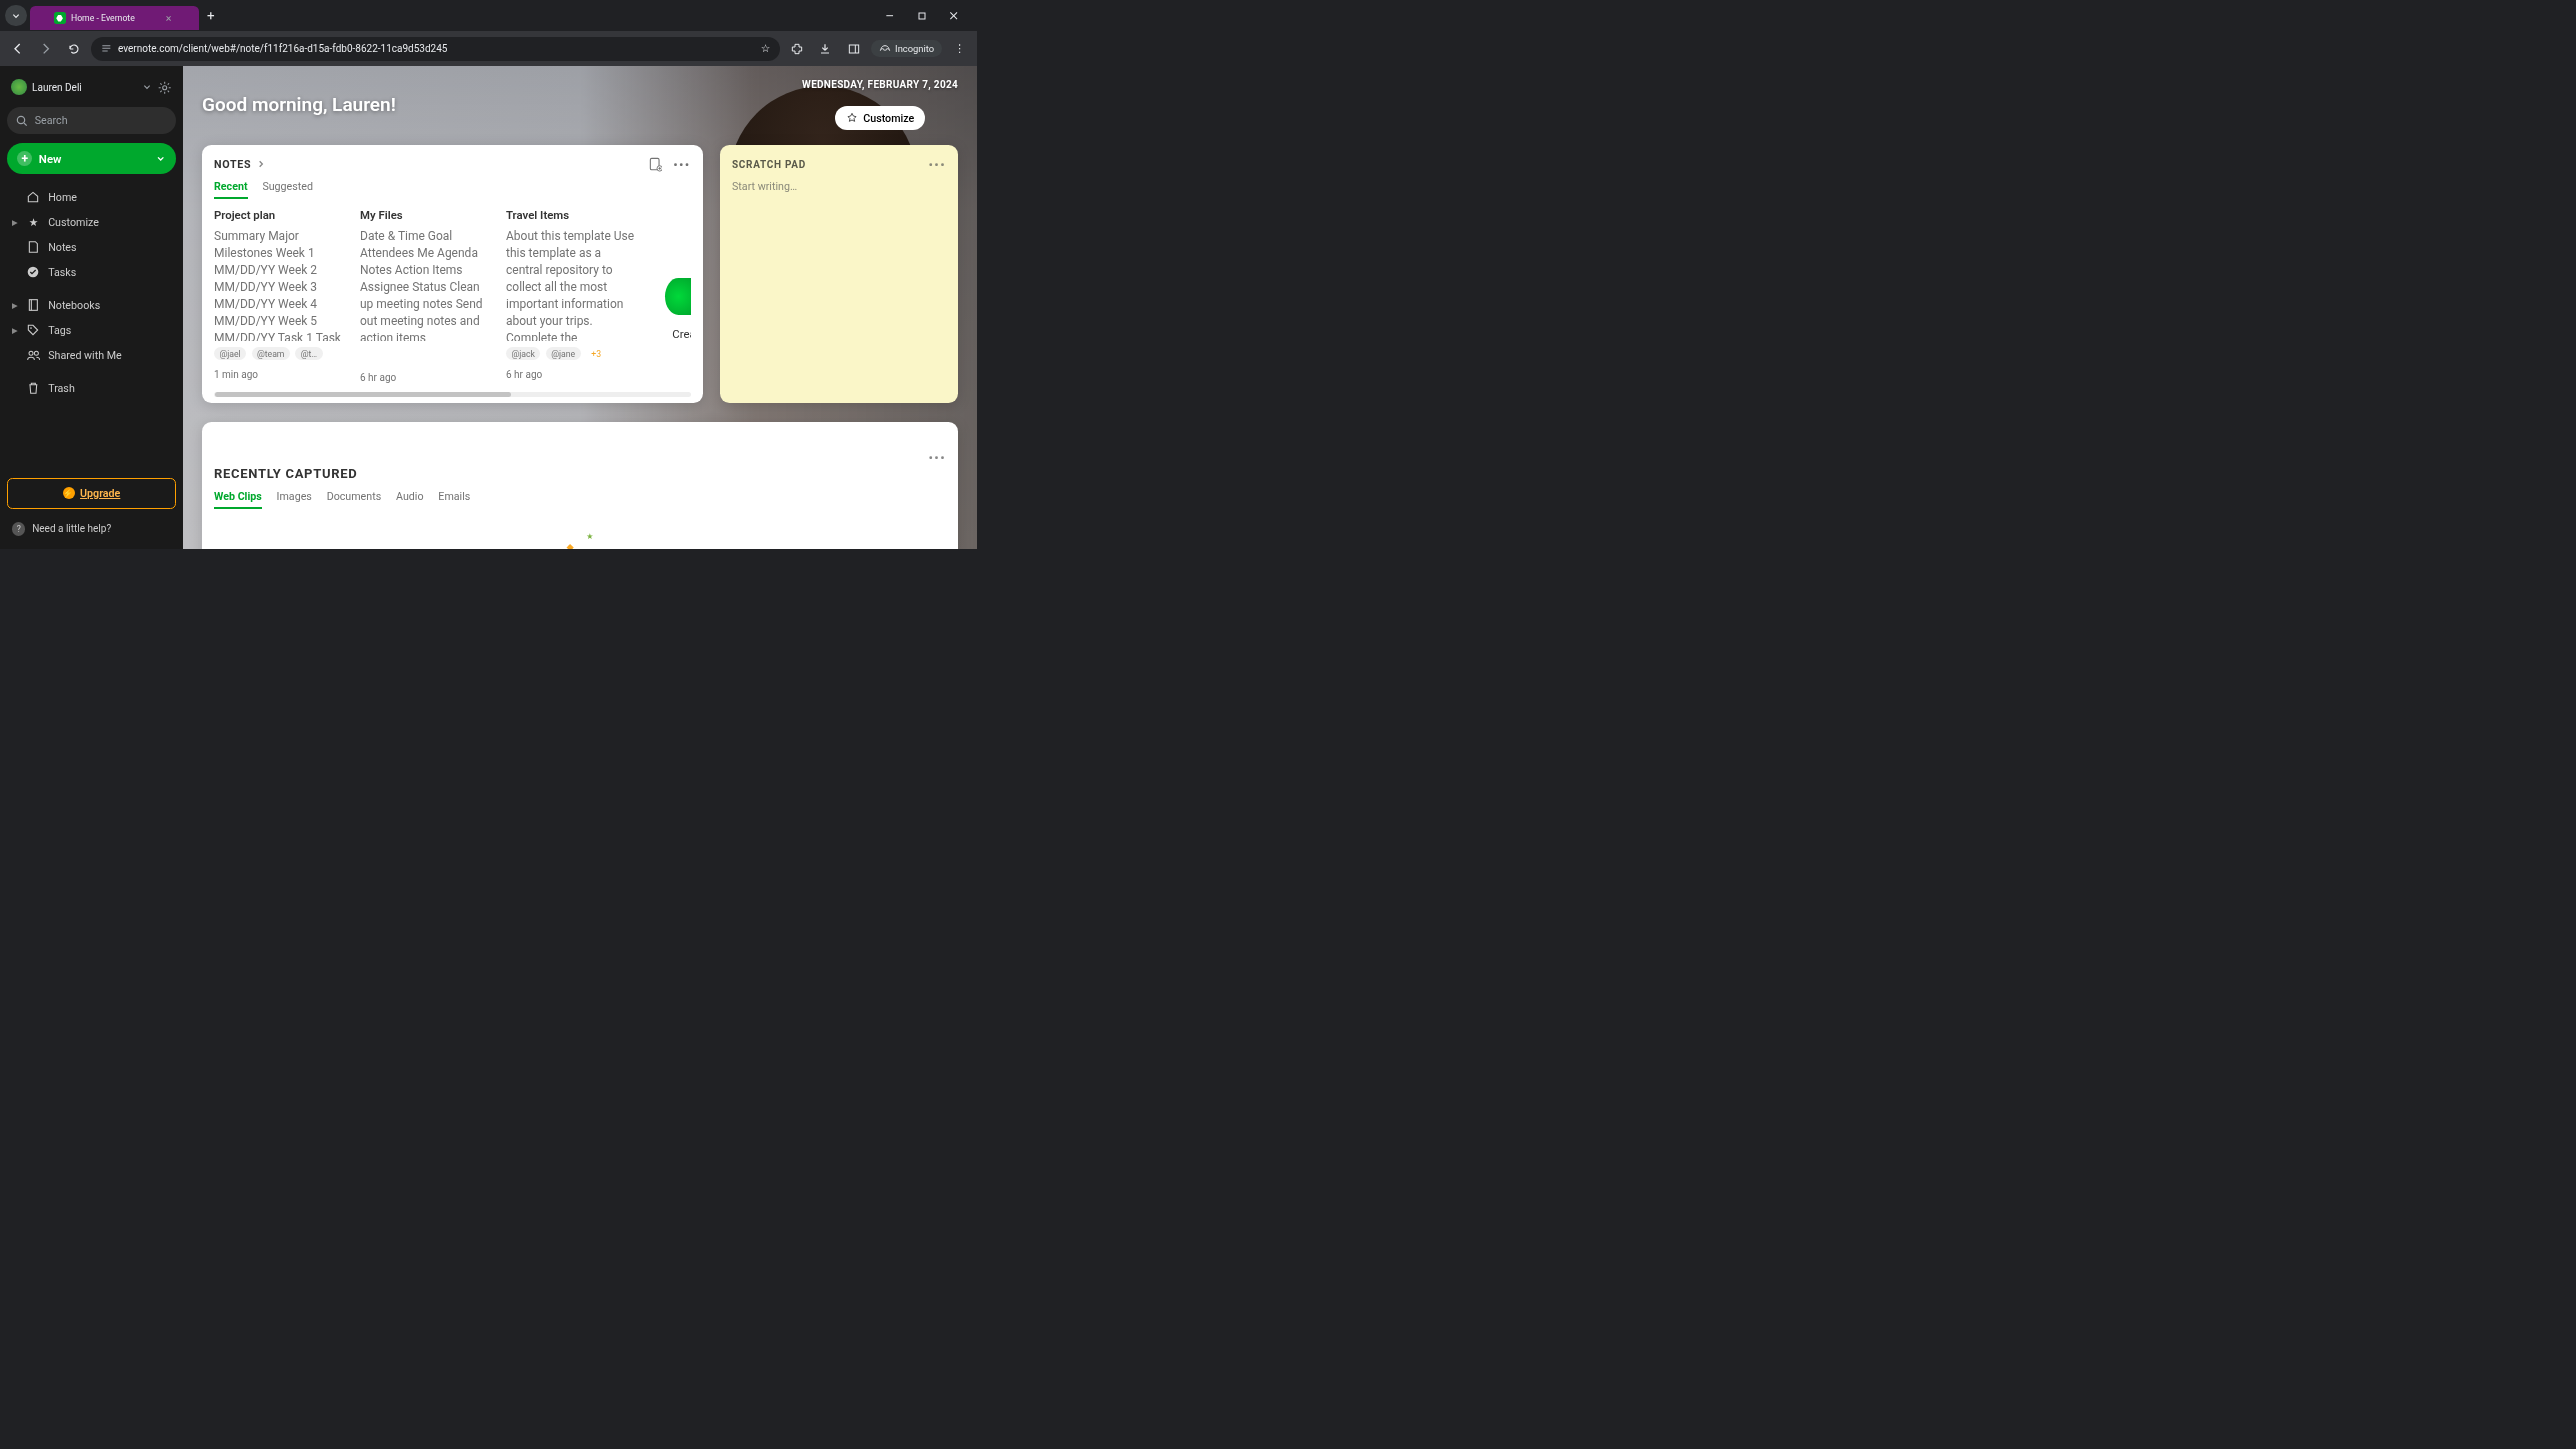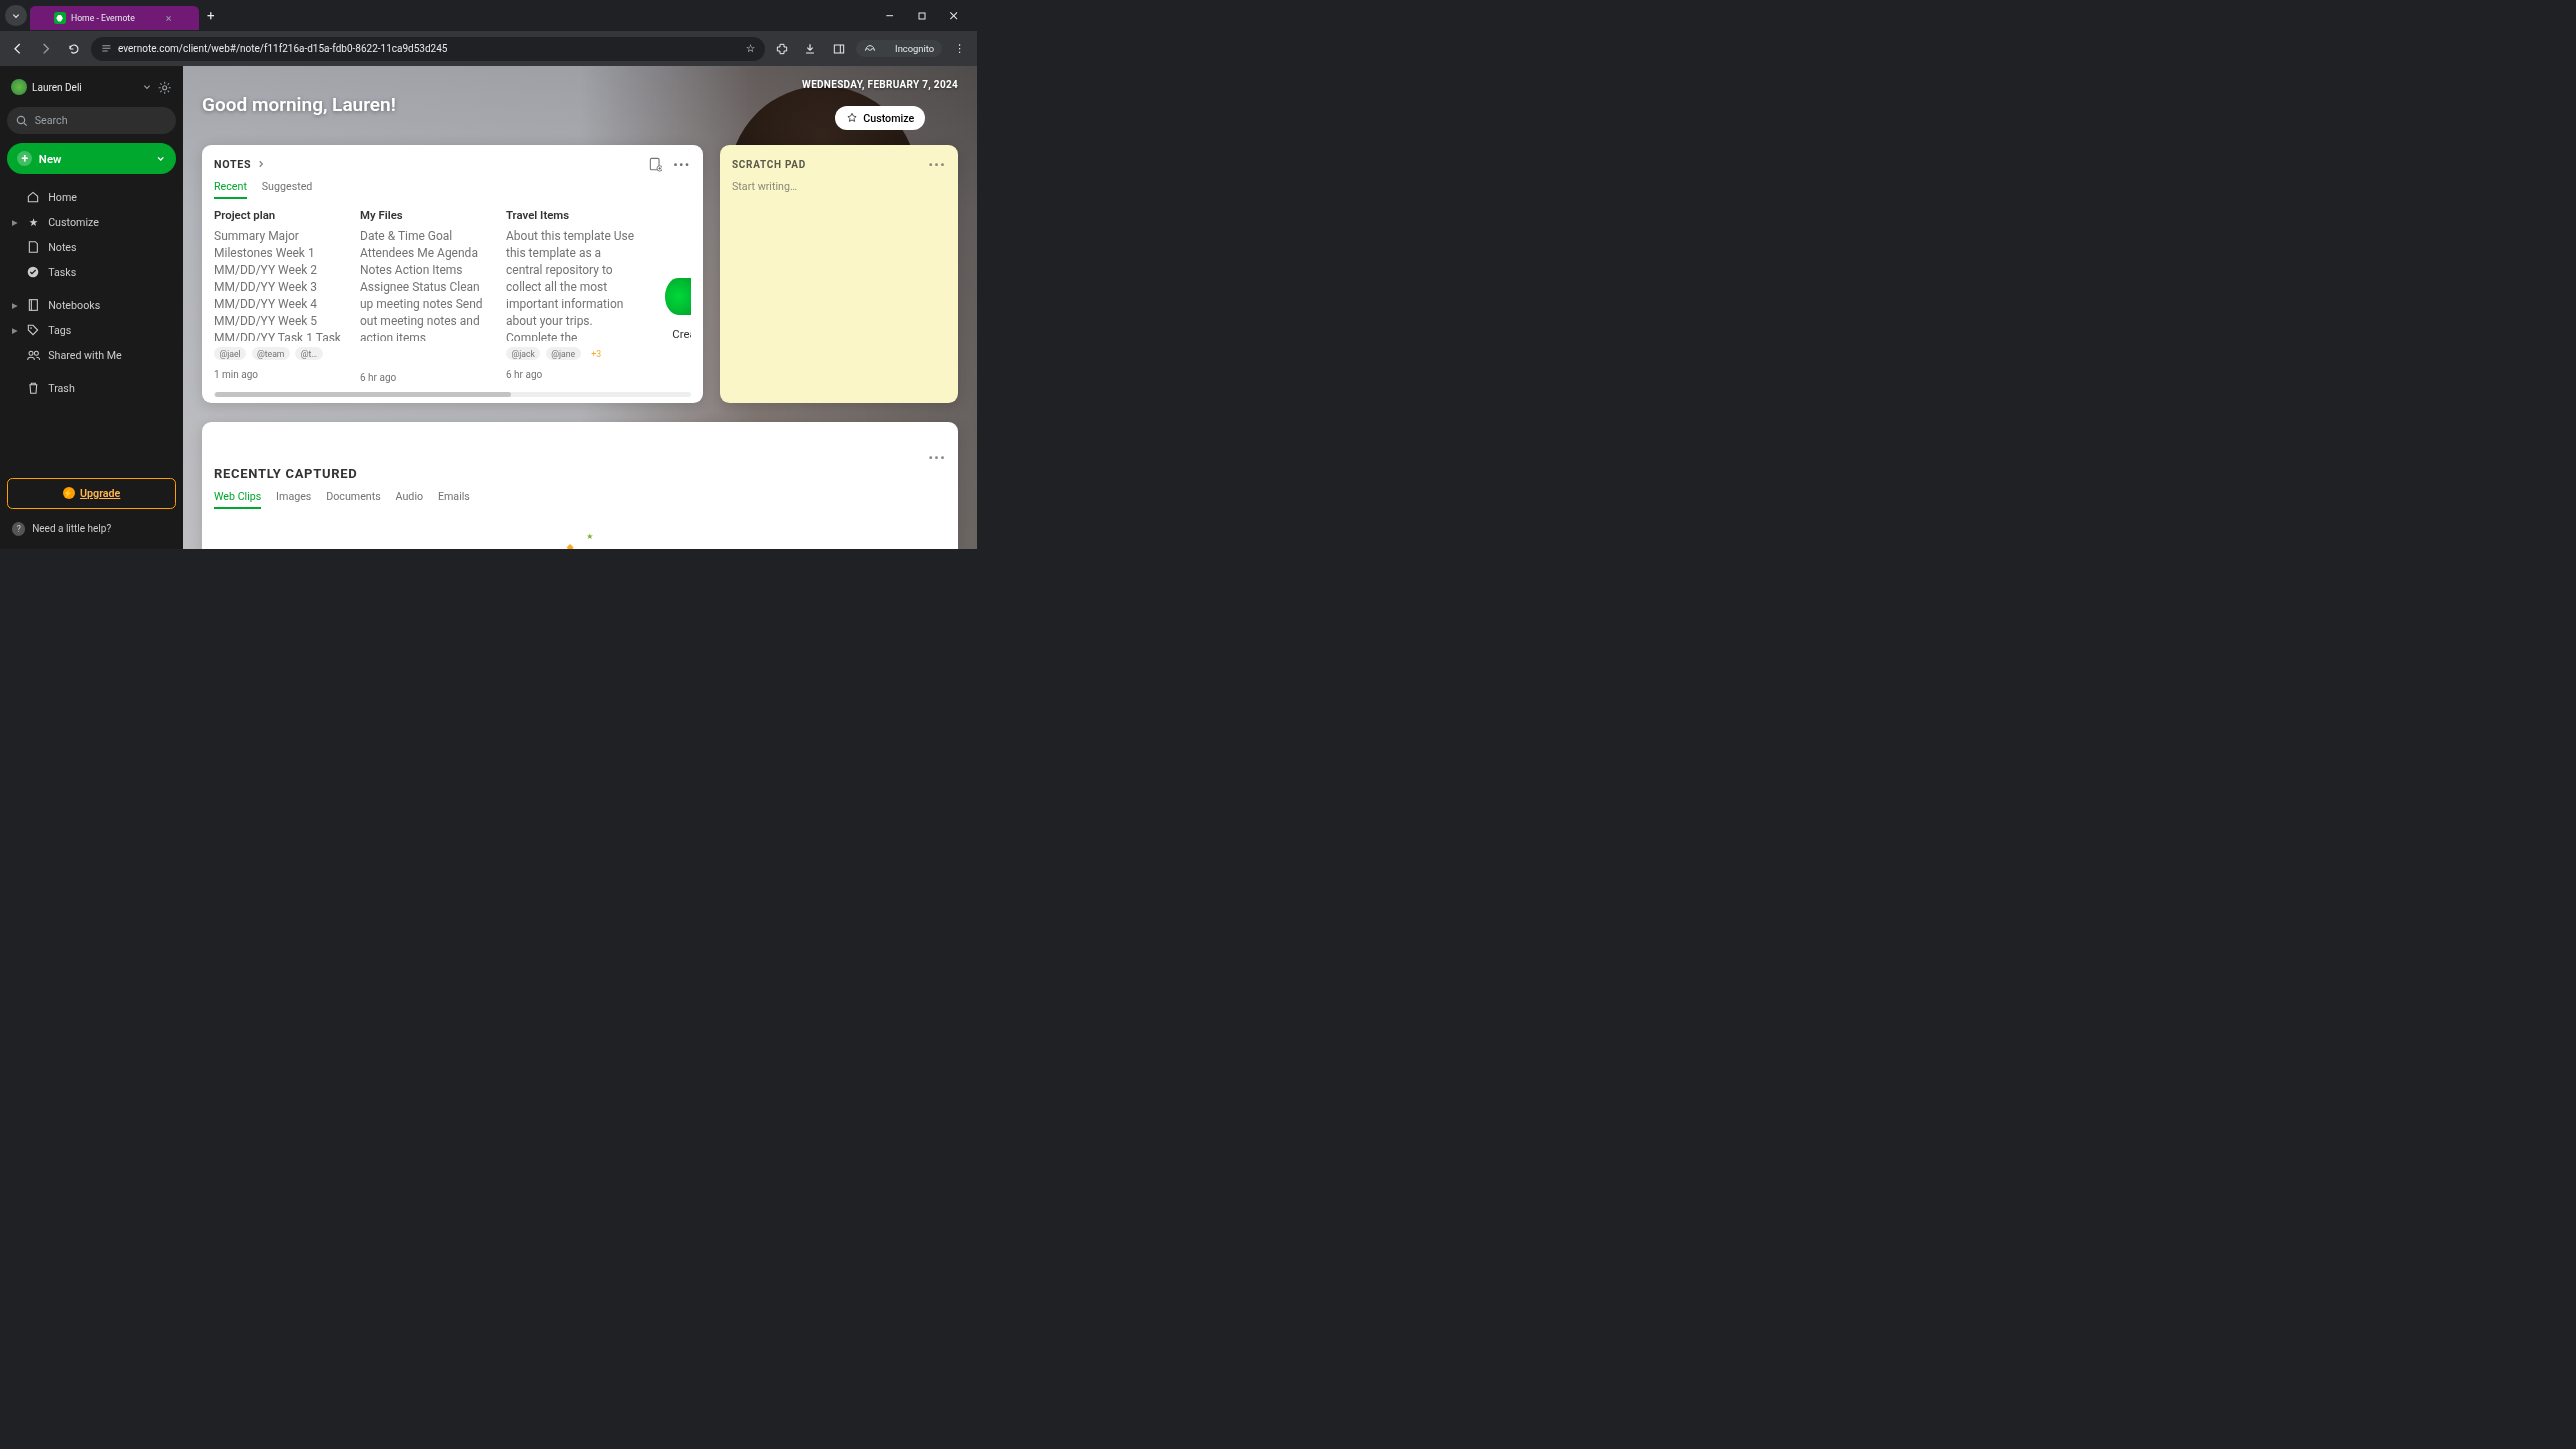--- a/index.html
+++ b/index.html
@@ -17,21 +17,21 @@
 .new-tab { color: #e8eaed; width: 19px; height: 19px; display: flex; align-items: center; justify-content: center; font-size: 13.4px; cursor: pointer; }
 .window-controls { margin-left: auto; display: flex; gap: 13.4px; color: #e8eaed; padding-right: 8px; }
 .window-controls span { width: 19px; height: 19px; display: flex; align-items: center; justify-content: center; cursor: pointer; }
 
 .toolbar { display: flex; align-items: center; height: 35px; padding: 0 6.7px; gap: 6.7px; background: #35363a; }
 .nav-btn { width: 21.5px; height: 21.5px; display: flex; align-items: center; justify-content: center; color: #9aa0a6; cursor: pointer; }
 .nav-btn.active { color: #e8eaed; }
 .url-bar { flex: 1; display: flex; align-items: center; background: #202124; border-radius: 13.4px; height: 24px; padding: 0 9.4px; gap: 6.7px; }
 .url-text { color: #e8eaed; font-size: 10px; flex: 1; }
 .toolbar-icon { width: 21.5px; height: 21.5px; display: flex; align-items: center; justify-content: center; color: #e8eaed; cursor: pointer; }
-.incognito-badge { display: flex; align-items: center; gap: 19px; background: #3c4043; border-radius: 10.7px; padding: 2.7px 8px; color: #e8eaed; font-size: 9.4px; }
+.incognito-badge { display: flex; align-items: center; gap: 4px; background: #3c4043; border-radius: 10.7px; padding: 2.7px 8px; color: #e8eaed; font-size: 9.4px; }
 
 
 .app { display: flex; height: calc(100% - 66px); }
 .sidebar { width: 183px; background: #1a1a1a; display: flex; flex-direction: column; padding: 9.4px 6.7px; }
 .user-row { display: flex; align-items: center; gap: 5.4px; padding: 4px; margin-bottom: 8px; }
 .avatar { width: 16px; height: 16px; border-radius: 50%; background: radial-gradient(circle,#6b4,#384);}
 .user-name { color: #e8eaed; font-size: 10px; flex: 1; }
 .user-chevron { color: #9aa0a6; }
 .gear { color: #9aa0a6; width: 16px; height: 16px; display: flex; align-items: center; justify-content: center; cursor: pointer; }
 
@@ -71,21 +71,21 @@
 .notes-section { display: flex; gap: 17.4px; margin-bottom: 19px; }
 .notes-card { flex: 1; min-width: 0; position: relative; }
 .card-header { display: flex; align-items: center; gap: 5.4px; margin-bottom: 8px; }
 .card-title { font-size: 10.7px; font-weight: 700; letter-spacing: 0.7px; color: #333; }
 .card-chevron { color: #888; }
 .card-header-actions { margin-left: auto; display: flex; gap: 10.7px; color: #737373; }
 .card-header-actions span { cursor: pointer; }
 
 .tabs { display: flex; gap: 14.8px; margin-bottom: 9.4px; }
 .tab-btn { font-size: 10.7px; color: #737373; padding-bottom: 4px; cursor: pointer; border-bottom: 2px solid transparent; }
-.tab-btn.active { color: #00a82d; border-bottom-color: #00a82d; font-weight: 400; }
+.tab-btn.active { color: #00a82d; border-bottom-color: #00a82d; font-weight: 700; }
 
 .note-cards { display: flex; gap: 12px; overflow: hidden; padding-bottom: 4px; }
 .note-card { width: 134px; flex-shrink: 0; cursor: pointer; }
 .note-title { font-size: 11.4px; font-weight: 600; color: #333; margin-bottom: 5.4px; }
 .note-body { font-size: 12px; color: #737373; line-height: 1.42; height: 113px; overflow: hidden; }
 .note-tags { display: flex; gap: 5.4px; margin-top: 6.7px; font-size: 8.7px; color: #737373; }
 .note-tags span { background: #f0f0f0; border-radius: 6.7px; padding: 1.3px 5.4px; }
 .note-time { font-size: 10px; color: #737373; margin-top: 9.4px; }
 .create-peek { width: 40px; flex-shrink: 0; display: flex; align-items: center; position: relative; }
 .create-peek .orb { position: absolute; right: 0; top: 40%; width: 27px; height: 37px; background: radial-gradient(circle,#00d93a,#00a82d); border-radius: 50% 0 0 50%; }

